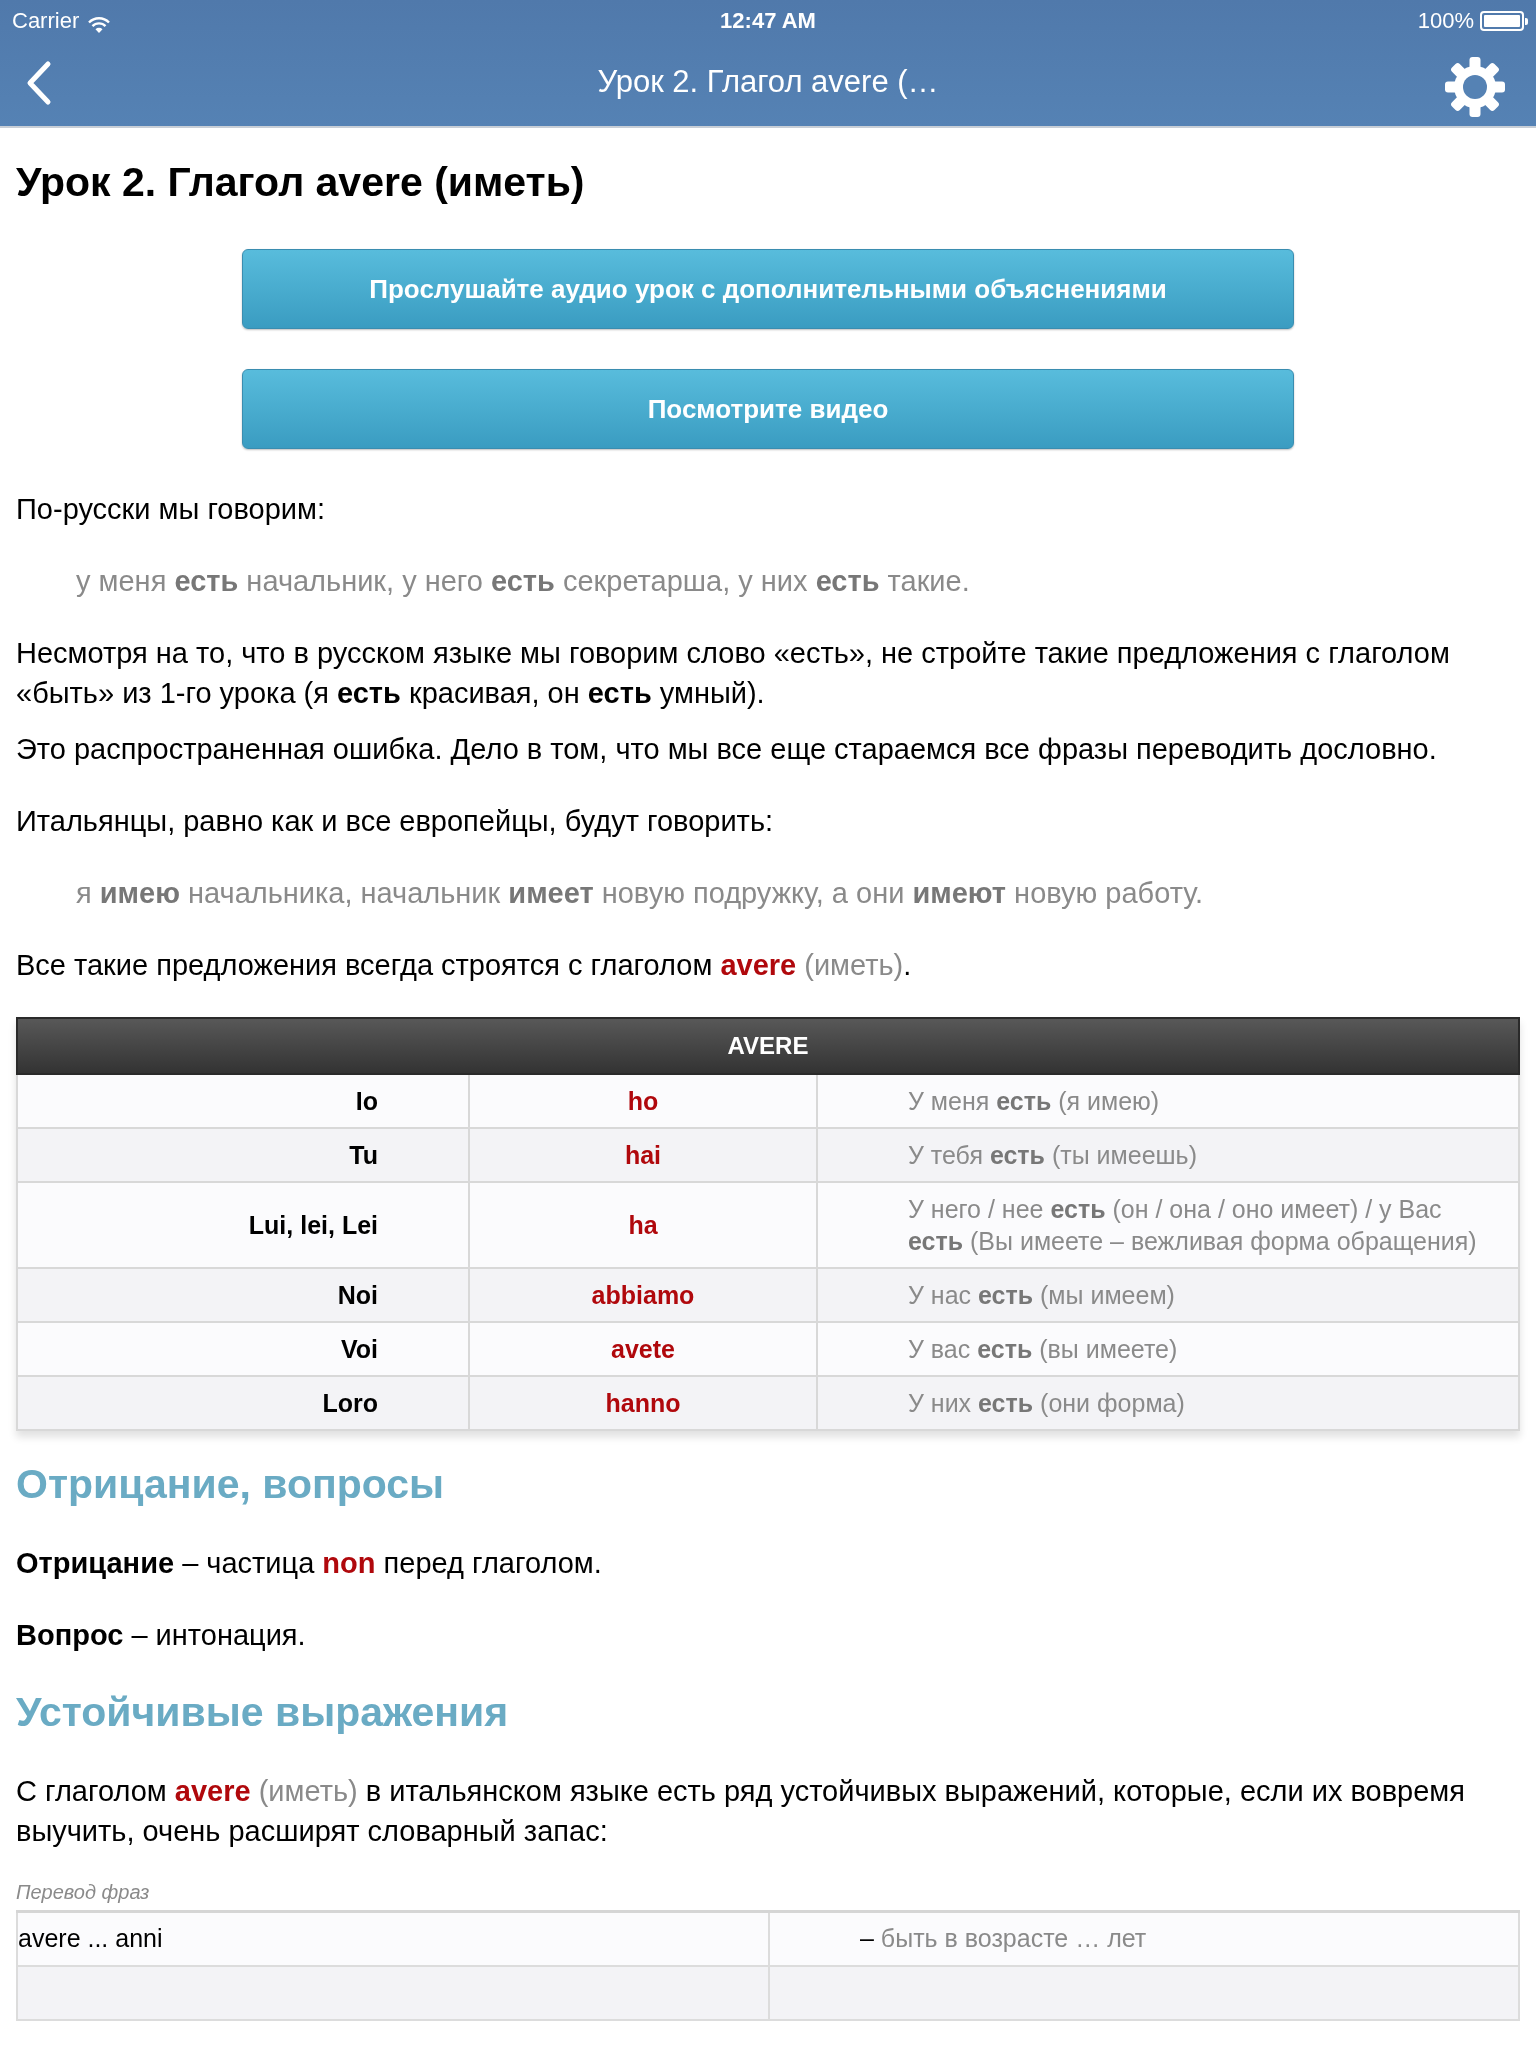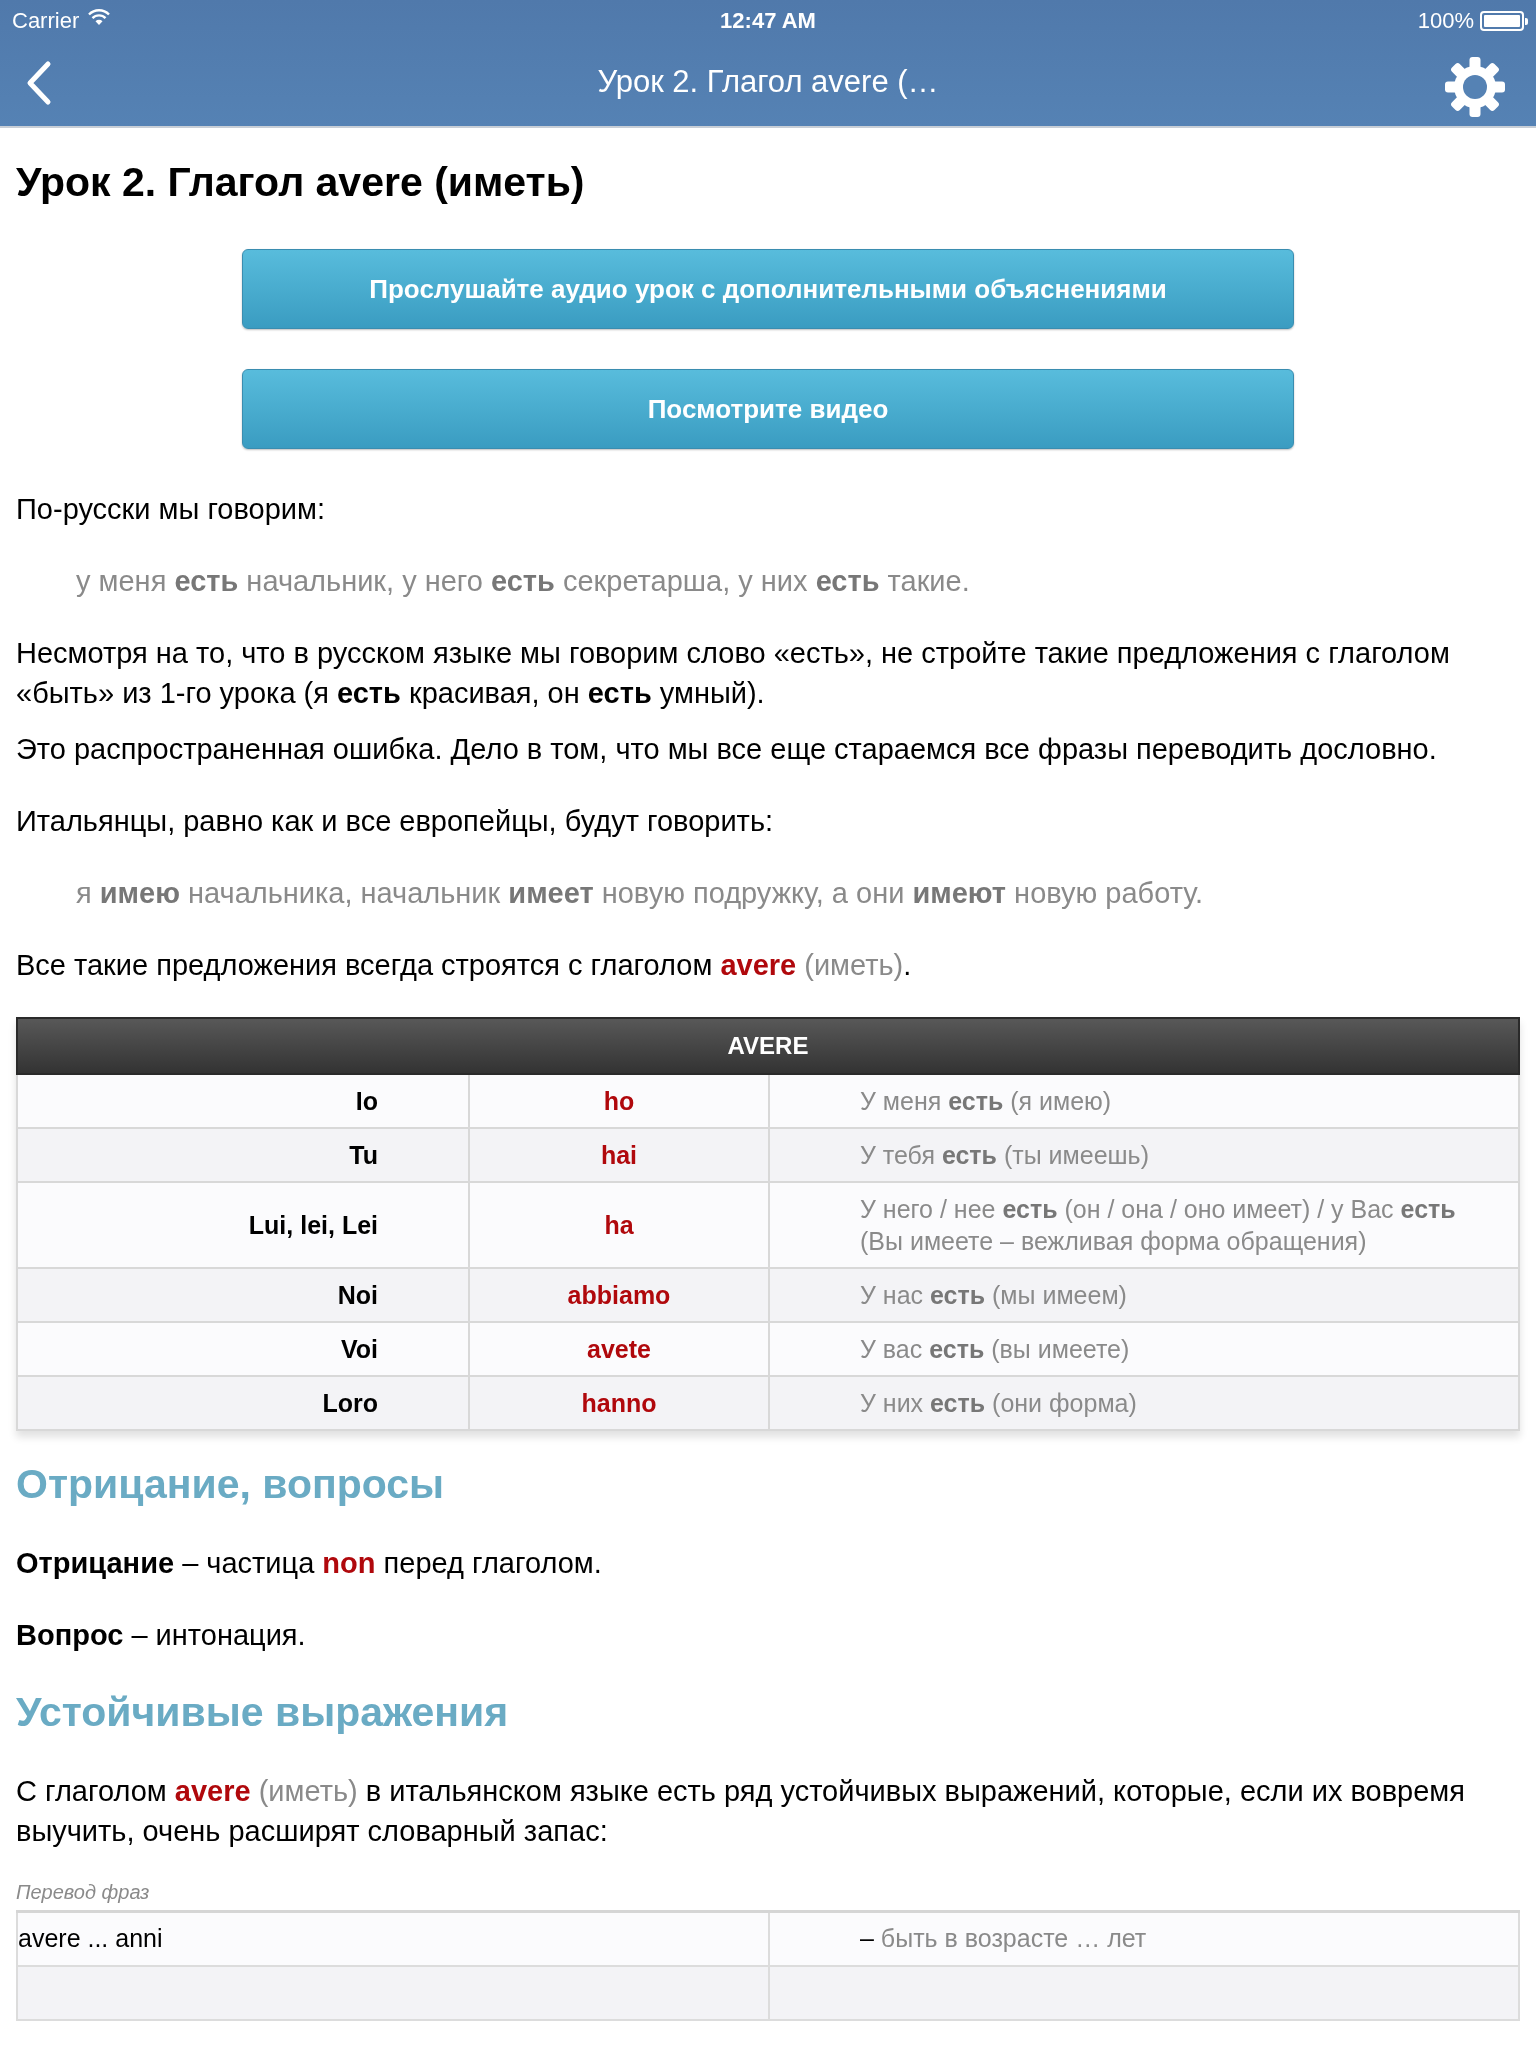--- a/index.html
+++ b/index.html
@@ -6,21 +6,21 @@
   html, body { width: 1536px; height: 2048px; overflow: hidden; background: #ffffff; }
   body { font-family: "Liberation Sans", sans-serif; color: #000; position: relative; }
 
   
   .topbar {
     position: absolute; left: 0; top: 0; width: 1536px; height: 128px;
     background: linear-gradient(#5079ab, #5582b4);
     border-bottom: 2px solid #c8ced6;
   }
   .status { position: absolute; top: 0; left: 0; right: 0; height: 40px; color: #fff; font-size: 22px; }
-  .status .carrier { position: absolute; left: 12px; top: 8px; display: flex; align-items: flex-start; gap: 8px; }
+  .status .carrier { position: absolute; left: 12px; top: 8px; display: flex; align-items: flex-end; gap: 8px; }
   .status .time { position: absolute; left: 0; right: 0; top: 8px; text-align: center; font-weight: bold; }
   .status .battery { position: absolute; right: 12px; top: 8px; display: flex; align-items: center; gap: 6px; }
   .batt-shape { width: 44px; height: 20px; border: 2px solid #fff; border-radius: 4px; position: relative; padding: 2px; }
   .batt-fill { height: 100%; background: #fff; border-radius: 1px; }
   .batt-shape::after { content: ""; position: absolute; right: -6px; top: 5px; width: 3px; height: 7px; background: #fff; border-radius: 0 2px 2px 0; }
 
   .navbar { position: absolute; top: 40px; left: 0; right: 0; height: 88px; }
   .nav-back { position: absolute; left: 14px; top: 18px; width: 50px; height: 50px; display: flex; align-items: center; justify-content: center; cursor: pointer; }
   .nav-title { position: absolute; left: 0; right: 0; top: 24px; text-align: center; color: #fff; font-size: 31px; }
   .nav-gear { position: absolute; right: 28px; top: 14px; width: 66px; height: 66px; cursor: pointer; }
@@ -53,21 +53,21 @@
   .ex2 { margin-top: 32px; }
   .p5 { margin-top: 32px; }
 
   
   .conj-table { margin-top: 32px; width: 1504px; border: 2px solid #d5d5d5; border-collapse: collapse; box-shadow: 0 6px 8px rgba(0,0,0,0.12); }
   .conj-head { height: 56px; background: linear-gradient(#585858, #333); color: #fff; font-weight: bold; font-size: 24px; text-align: center; border: 2px solid #2a2a2a; }
   .conj-table td { border: 2px solid #d8d8d8; font-size: 25px; }
   .conj-table tr.row:nth-child(even) td { background: #fbfbfd; }
   .conj-table tr.row:nth-child(odd) td { background: #f3f3f6; }
   .c-pron { width: 452px; text-align: right; font-weight: bold; padding-right: 90px; }
-  .c-verb { width: 300px; text-align: center; color: #b0080c; font-weight: bold; }
+  .c-verb { width: 348px; text-align: center; color: #b0080c; font-weight: bold; }
   .c-trans { color: #8a8a8a; padding-left: 90px; padding-right: 20px; line-height: 32px; }
   .c-trans b { color: #777; }
   .row-single td { height: 54px; }
   .row-double td { height: 86px; }
 
   .section-head { color: #6aabc4; font-size: 41px; line-height: 50px; }
   .sh1 { margin-top: 28px; }
   .neg { margin-top: 34px; }
   .q { margin-top: 32px; }
   .sh2 { margin-top: 32px; }

